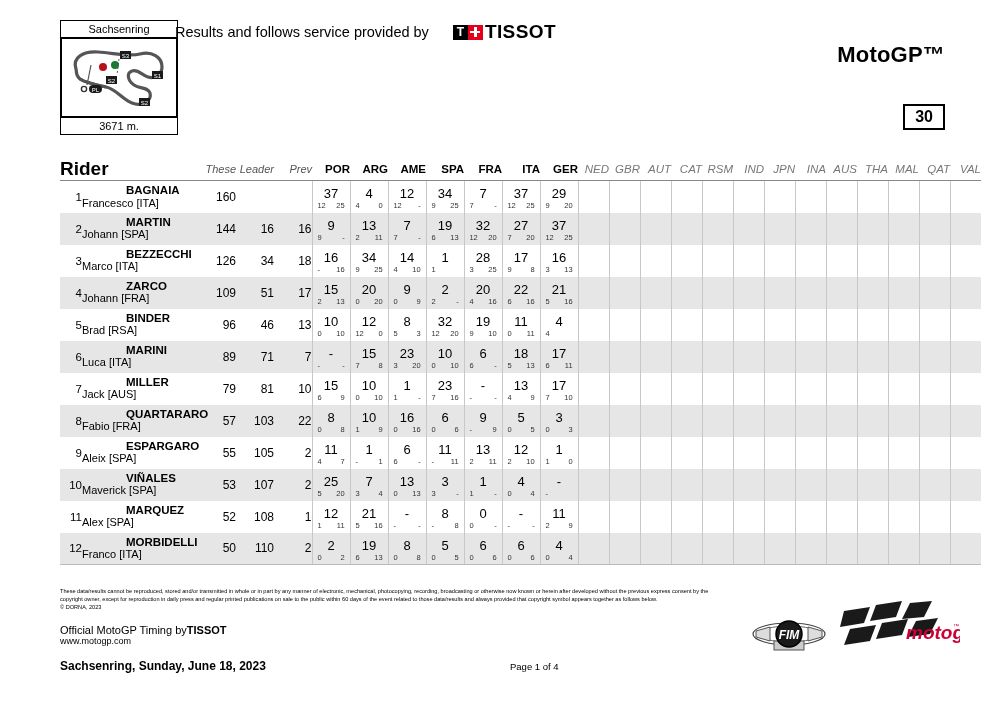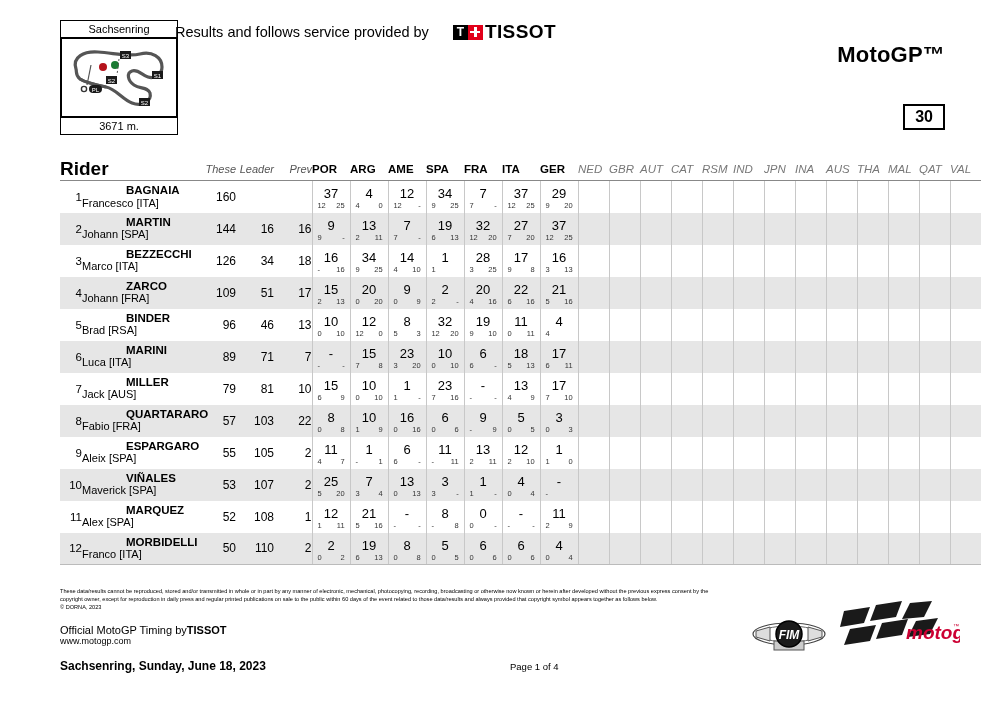--- a/index.html
+++ b/index.html
@@ -62,21 +62,21 @@
   
   .table-wrap{position:absolute;left:60px;top:158px;width:888px;}
   table.cls{border-collapse:collapse;width:888px;table-layout:fixed;}
   table.cls td,table.cls th{padding:0;vertical-align:middle;}
 
   thead th{
     border-bottom:1.5px solid #888;
     height:22px;
     font-weight:bold;
     font-size:11.5px;
-    text-align:left;
+    text-align:right;
     vertical-align:bottom;
     padding-bottom:3px;
   }
   th.rider-h{text-align:left;font-size:19px;font-weight:bold;padding-left:22px;vertical-align:bottom;}
   th.num-h{font-style:italic;font-weight:normal;color:#555;font-size:11px;text-align:right;padding-right:6px;}
   th.race-h{font-size:11.5px;font-weight:bold;color:#000;}
   th.race-h.future{font-style:italic;font-weight:normal;color:#777;}
 
   tbody tr.rrow{height:32px;}
   tbody tr.alt{background:#e6e6e6;}

